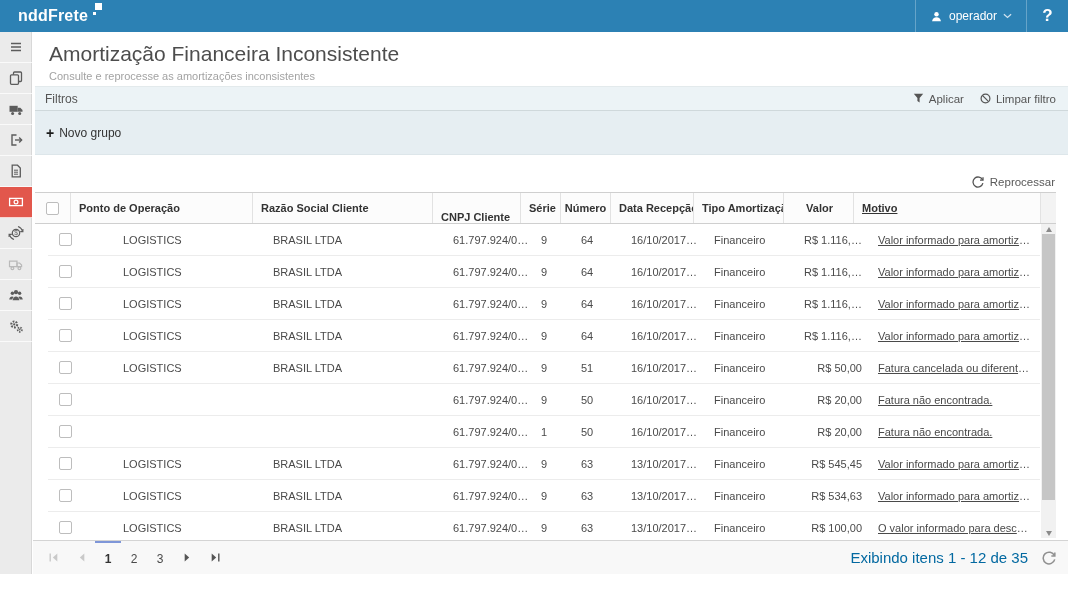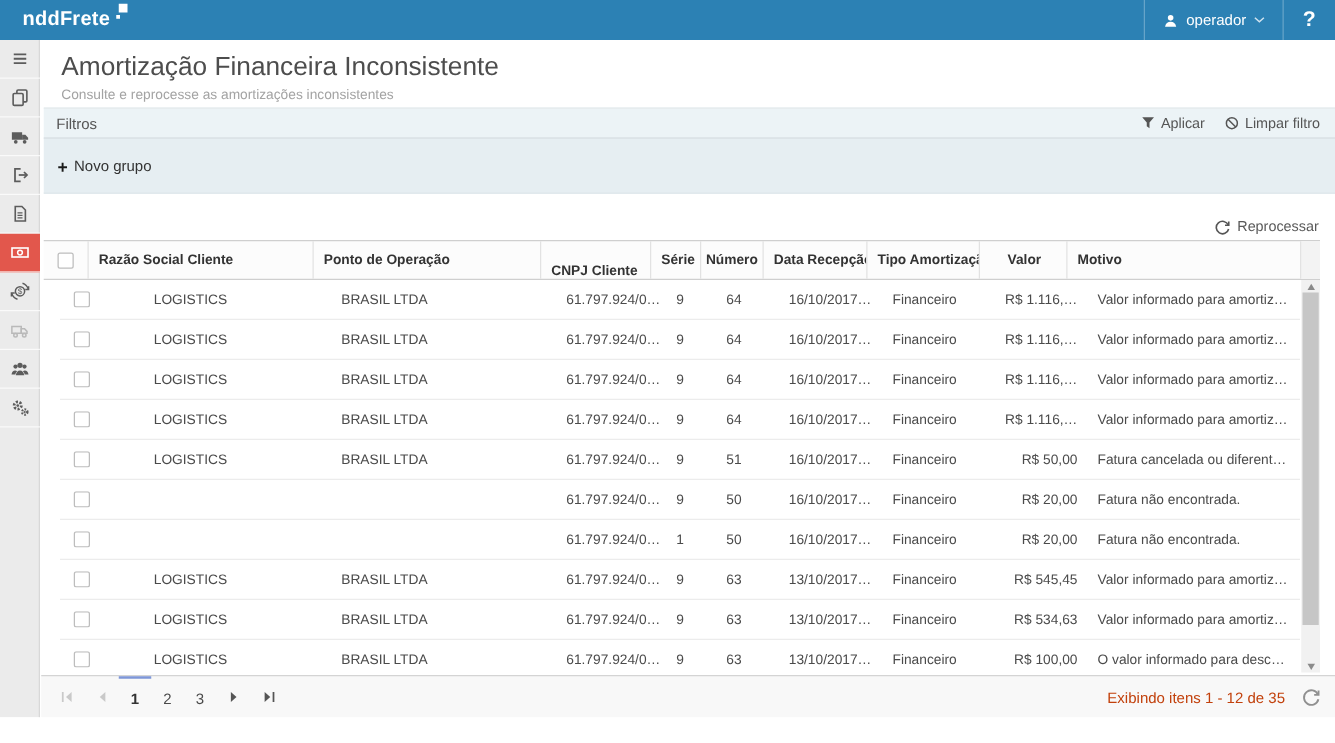--- a/index.html
+++ b/index.html
@@ -68,21 +68,21 @@
   .c0 { width:35px; flex:none; display:flex; justify-content:center; padding:0; }
   .c1 { width:182px; flex:none; }
   .cell.c1 { padding-left:40px; }
   .c2 { width:180px; flex:none; }
   .c3 { width:88px; flex:none;align-items:flex-end; }
   .c4 { width:40px; flex:none; }
   .c5 { width:50px; flex:none;justify-content:center; }
   .c6 { width:83px; flex:none; }
   .c7 { width:90px; flex:none; }
   .c8 { width:70px; flex:none; }
-  .c9 { flex:1; min-width:0; }
+  .c9 { flex:1; min-width:0;text-decoration:underline; }
   .cell.c9 { padding-left:12px; }
 
   .cb { width:13px; height:13px; border:1px solid #bdbdbd; border-radius:2px; background:#fff; display:inline-block; cursor:pointer; }
 
   
   .vscroll { position:absolute; right:0; top:0; bottom:2px; width:15px; background:#f1f1f1; }
   .sb-btn { position:absolute; left:0; width:15px; height:10px; display:flex; align-items:center; justify-content:center; cursor:pointer; }
   .sb-up { top:0; } .sb-down { bottom:0; }
   .tri-up { width:0; height:0; border-left:3.5px solid transparent; border-right:3.5px solid transparent; border-bottom:5px solid #8a8a8a; }
   .tri-down { width:0; height:0; border-left:3.5px solid transparent; border-right:3.5px solid transparent; border-top:5px solid #8a8a8a; }
@@ -90,21 +90,21 @@
 
   
   .pager { height:34px; flex:none; border-top:1px solid #d4d4d4; background:#f8f8f8;
     display:flex; align-items:stretch; padding:0 12px 0 6px; }
   .pg-btn { width:28px; display:flex; align-items:center; justify-content:center; cursor:pointer; }
   .pages { display:flex; }
   .page { width:26px; display:flex; align-items:center; justify-content:center; font-size:12px;
     color:#4a4a4a; cursor:pointer; border-top:2px solid transparent; }
   .page.active { font-weight:bold; color:#333; border-top-color:#7e96d8; }
   .pager-right { margin-left:auto; display:flex; align-items:center; gap:14px; }
-  .pager-status { font-size:12px; color:#c2410c; }
+  .pager-status { font-size:15px; color:#0369a1; }
   .refresh-btn { display:flex; align-items:center; cursor:pointer; }
 </style>
 </head>
 <body>
 
 <div class="app" style="--topbar-color: #2c81b4; --active-color: #e2574c;">
 
   <header class="topbar">
     <div class="logo">
       <span>nddFrete</span>
@@ -247,25 +247,25 @@
           </svg>
         <span>Reprocessar</span>
       </div>
     </div>
 
     <div class="grid">
       <div class="grid-header">
         <div class="hcell c0">
             <span class="cb"></span>
           </div>
+          <div class="hcell c1">
+            <span>Ponto de Operação</span>
+          </div>
           <div class="hcell c2">
             <span>Razão Social Cliente</span>
-          </div>
-          <div class="hcell c1">
-            <span>Ponto de Operação</span>
           </div>
           <div class="hcell c3">
             <span>CNPJ Cliente</span>
           </div>
           <div class="hcell c4">
             <span>Série</span>
           </div>
           <div class="hcell c5">
             <span>Número</span>
           </div>

